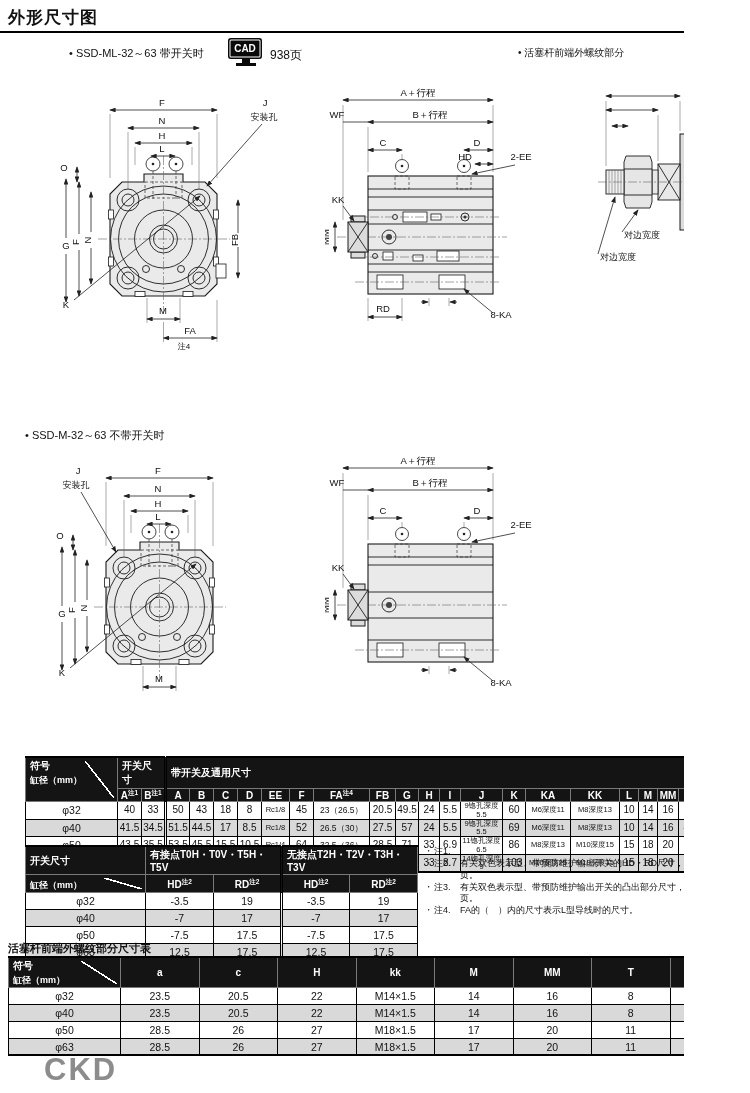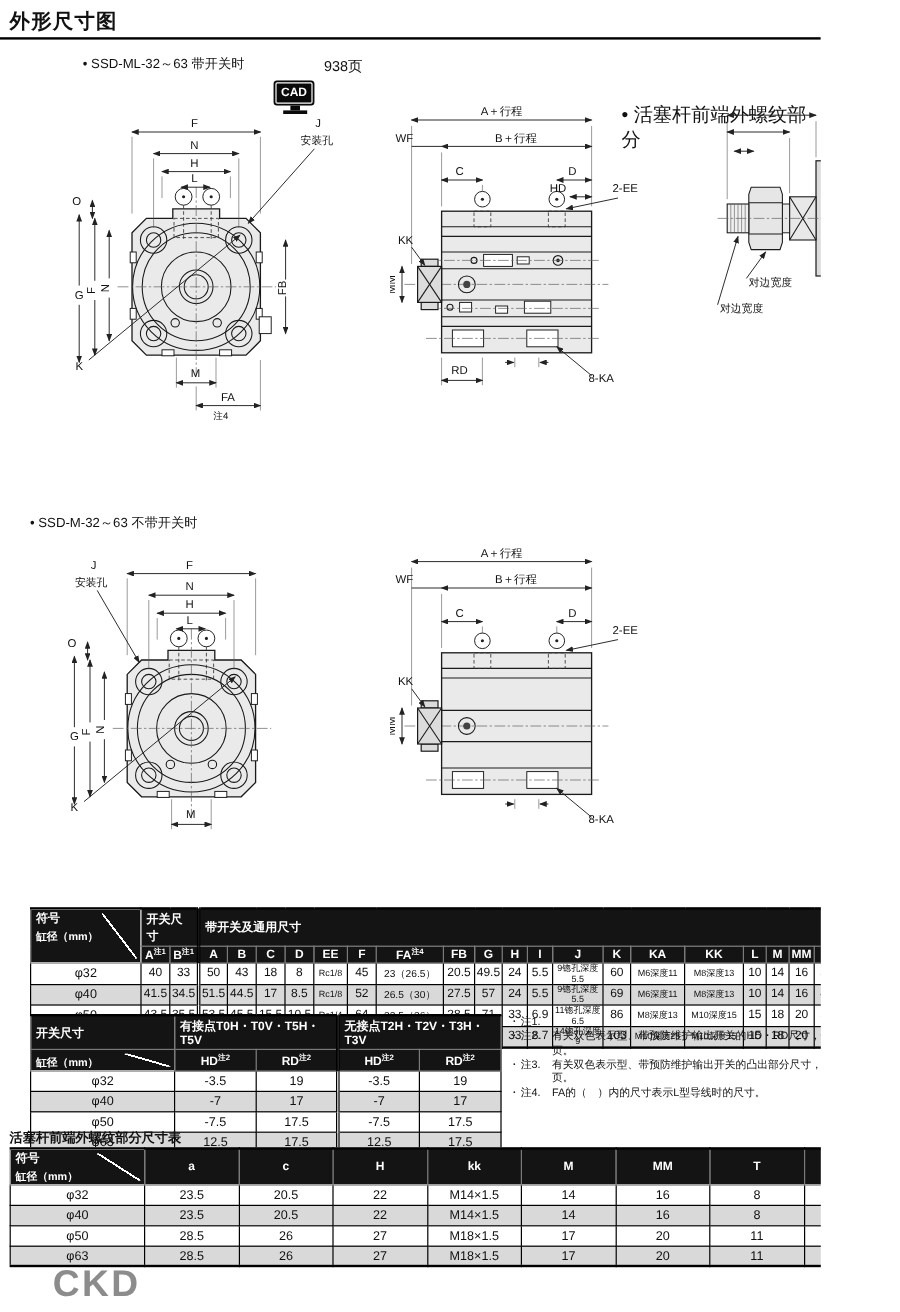--- a/index.html
+++ b/index.html
@@ -5,22 +5,22 @@
   * { margin:0; padding:0; box-sizing:border-box; }
   html,body { background:#fff; }
   .page {
     position:relative; width:684px; height:1093px; background:#fff;
     font-family:"Liberation Sans","DejaVu Sans",sans-serif; color:#111; overflow:hidden;
   }
   
   .page-title { position:absolute; left:8px; top:6px; font-size:17px; font-weight:bold; letter-spacing:1px; }
   .title-rule { position:absolute; left:0; right:0; top:31px; height:2px; background:#000; }
   .sub-left  { position:absolute; left:25px; top:46px; font-size:11px;margin-left:44px; }
-  .sub-right { position:absolute; left:518px; top:46px; font-size:16px;margin-top:40px; }
-  .cad { position:absolute; left:228px; top:38px; width:36px;margin-top:29px; }
+  .sub-right { position:absolute; left:518px; top:46px; font-size:10px; }
+  .cad { position:absolute; left:228px; top:38px; width:36px; }
   .cad-screen { width:34px; height:21px; background:#0a0a0a; border-radius:3px; color:#fff;
     font-size:10px; font-weight:bold; display:flex; align-items:center; justify-content:center;
     box-shadow: inset 0 0 0 1.5px #0a0a0a, inset 0 0 0 2.5px #fff; }
   .cad-neck { width:8px; height:4px; background:#0a0a0a; margin:0 auto; }
   .cad-base { width:20px; height:3px; background:#0a0a0a; margin:0 auto; }
   .cad-page { position:absolute; left:270px; top:47px; font-size:12px; }
   .section2-title { position:absolute; left:25px; top:428px; font-size:11px; }
 
   
   .dwg { position:absolute; }

